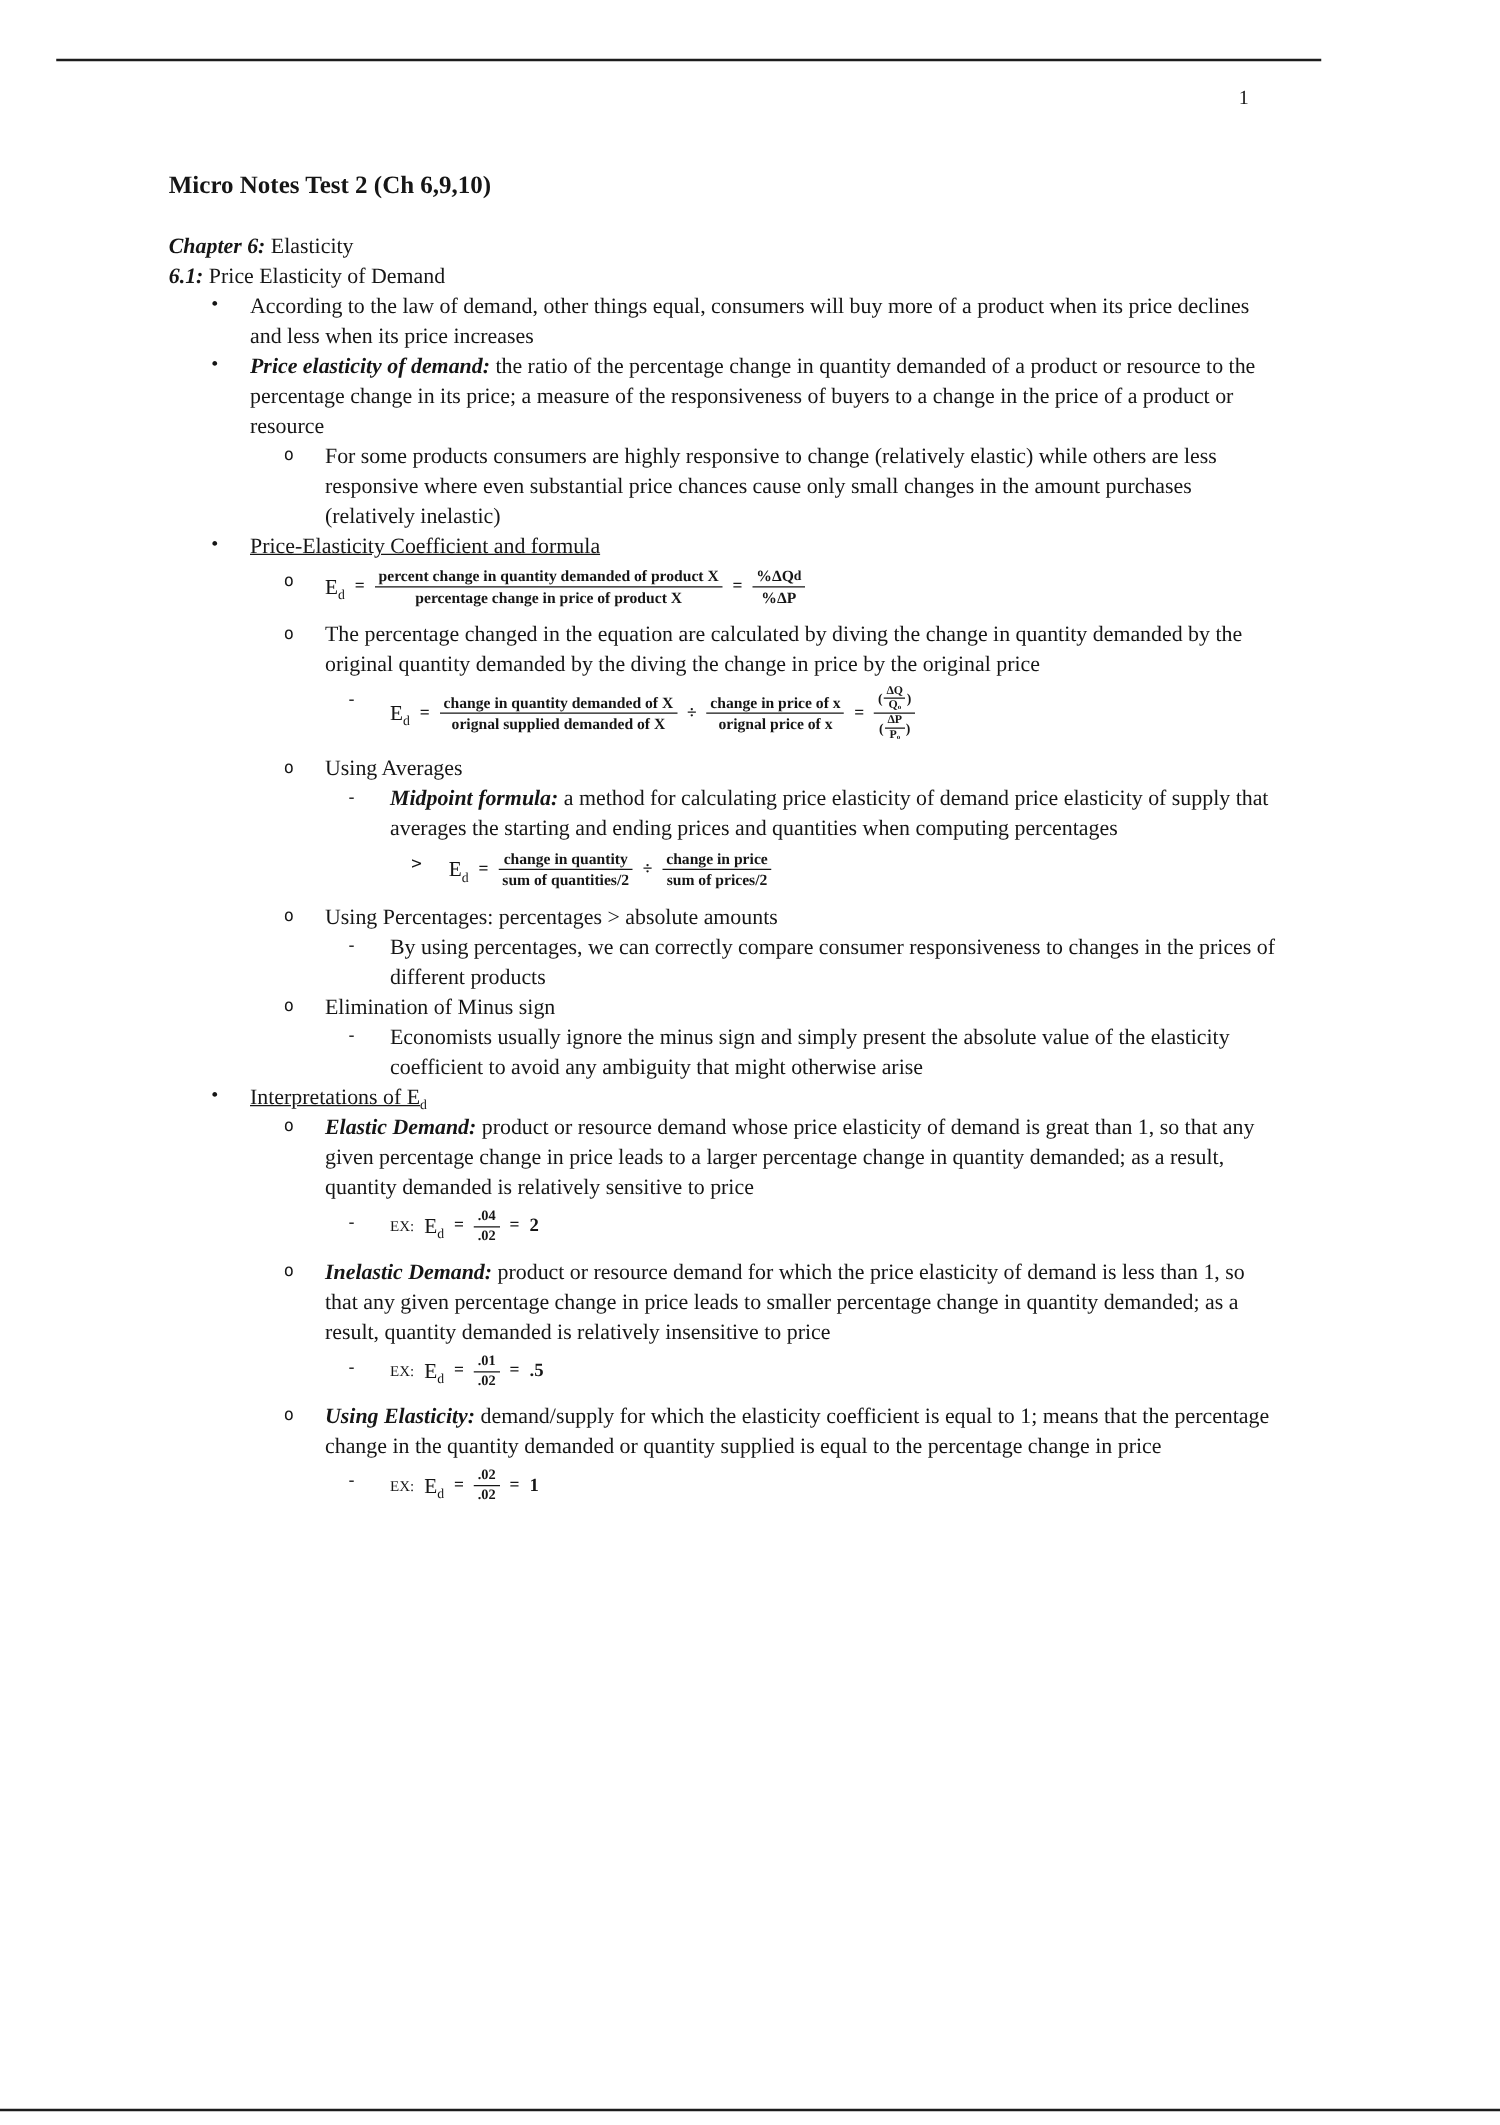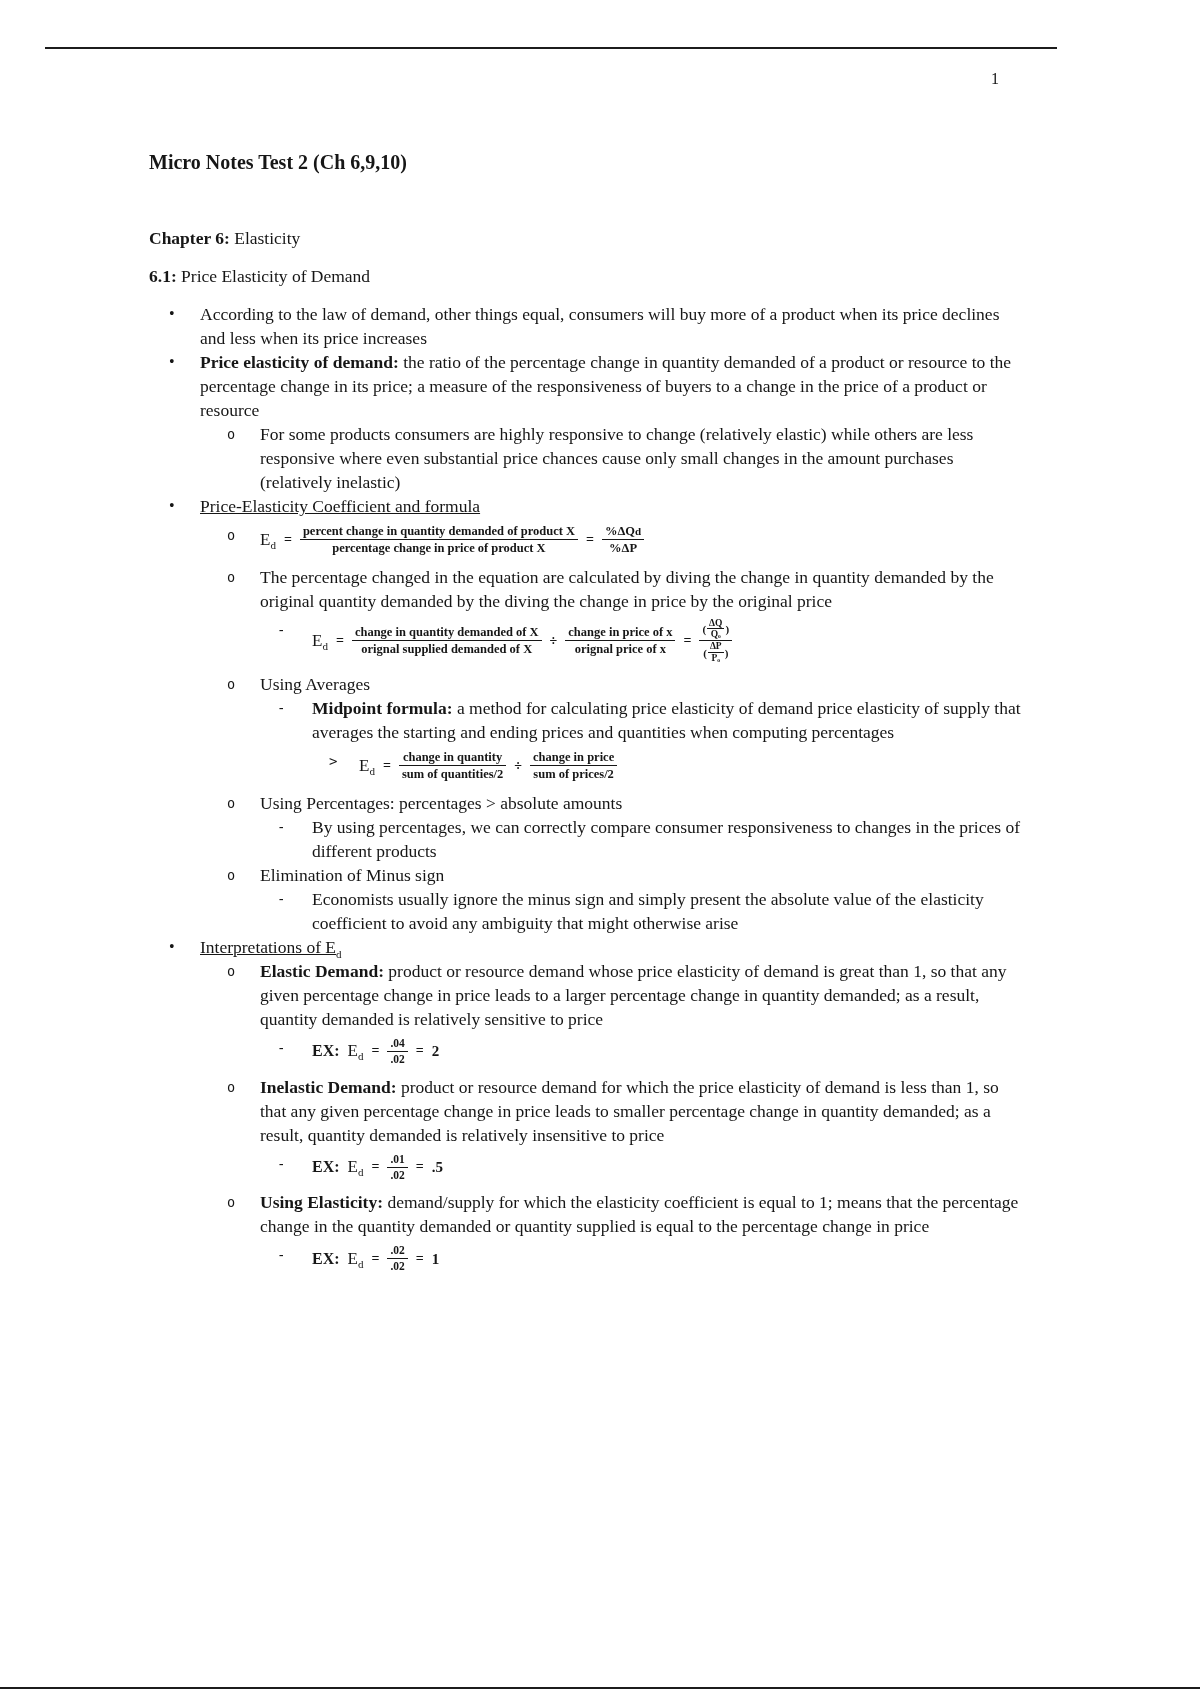--- a/index.html
+++ b/index.html
@@ -8,23 +8,23 @@
   .page {
     position:relative; width:1200px; height:1700px;
     font-family:"Liberation Serif","DejaVu Serif",serif;
     color:#161616; font-size:17.5px;
   }
   .rule { position:absolute; background:#1c1c1c; }
   .rule-top { left:45px; width:1012px; top:47px; height:1.5px; }
   .rule-bottom { left:0; width:1200px; top:1687px; height:2px; }
   .page-number { position:absolute; top:70px; left:991px; font-size:16px; }
   .content { position:absolute; left:135px; top:136px; width:888px; line-height:24px; }
-  p { margin:14px; }
+  p { margin:0; }
   .spacer { height:24px; }
-  .b { font-weight:bold; }
+  .b { font-weight:bold;font-style:italic; }
   .i { }
   .u { text-decoration:underline; }
   .title { font-size:20px; font-weight:bold; }
   .row { display:flex; align-items:flex-start; }
   .marker { flex:0 0 auto; }
   .l1 { padding-left:34px; }
   .l1 > .marker { width:31px; font-size:16px; }
   .l2 { padding-left:92px; }
   .l2 > .marker { width:33px; font-family:"DejaVu Sans Mono",monospace; font-size:13.5px; line-height:24px; }
   .l3 { padding-left:142px; }
@@ -38,21 +38,21 @@
   sub { font-size:11px; line-height:0; }
   .op { font-weight:bold; font-size:14px; }
   .frac { display:inline-block; text-align:right; font-weight:bold; font-size:12.5px; line-height:1.3; white-space:nowrap; }
   .frac .num, .frac .den { display:flex; justify-content:center; align-items:center; padding:0 3px; }
   .frac .den { border-top:1.4px solid #161616; }
   .frac-tiny { font-size:9.5px; line-height:1.15; margin:0 1px; }
   .frac-tiny .num, .frac-tiny .den { padding:0 2px; }
   .frac-sm { font-size:11.5px; }
   .paren { font-weight:bold; font-size:11px; }
   .result { font-weight:bold; font-size:15px; }
-  .exlabel { font-weight:bold; font-size:16px; }
+  .exlabel { font-weight:normal; font-size:12px; }
 </style>
 </head>
 <body>
 
 <div class="page">
   <div class="rule rule-top"></div>
   <div class="page-number">1</div>
 
   <div class="content">
 

